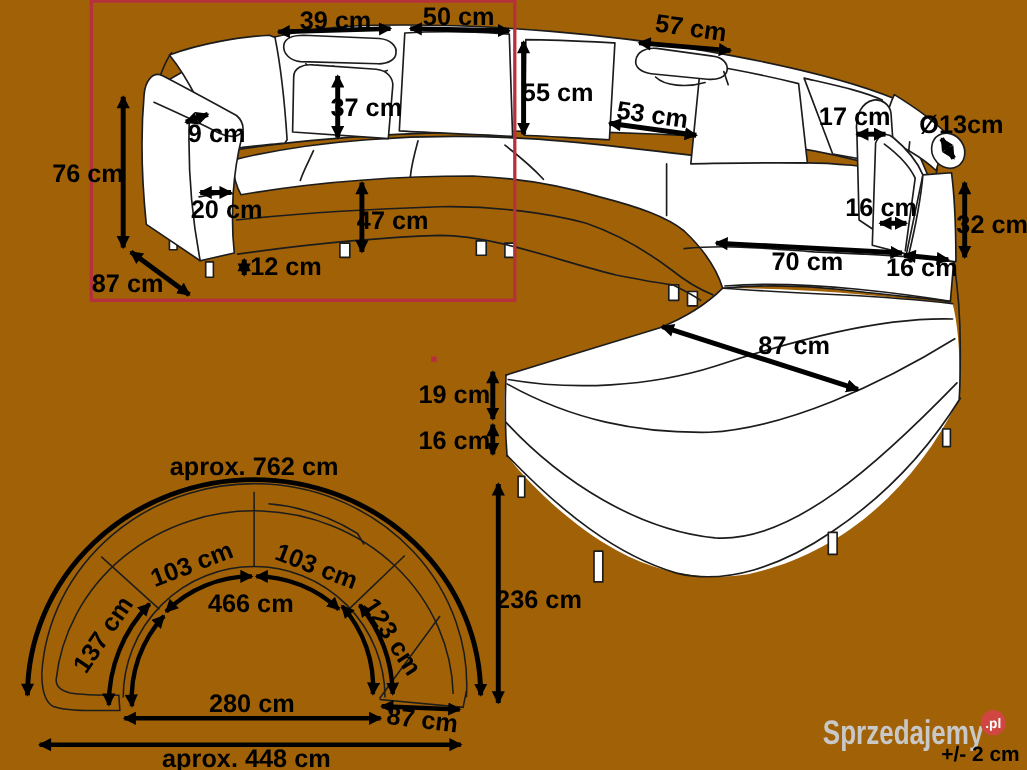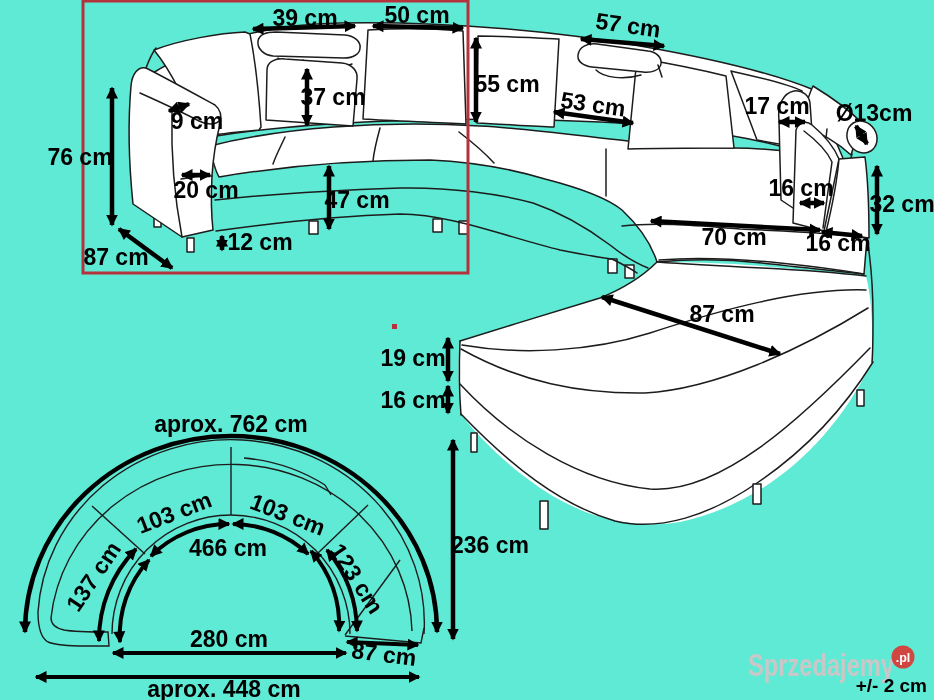--- a/index.html
+++ b/index.html
@@ -1,16 +1,16 @@
 <!DOCTYPE html>
 <html><head>
 <meta charset="utf-8">
 <style>
   html,body{margin:0;padding:0;background:#fff;}
-  .wrap{width:934px;height:700px;position:relative;overflow:hidden;background:#5eead4;}
+  .wrap{width:934px;height:700px;position:relative;overflow:hidden;background:#a16207;}
   svg{display:block;}
   text{font-family:"Liberation Sans",sans-serif;font-weight:bold;fill:#000;}
 </style>
 </head>
 <body>
 <div class="wrap">
 <svg width="934" height="700" viewBox="0 0 934 700">
 <defs>
   <marker id="ah" markerWidth="16" markerHeight="14" refX="10.5" refY="6" orient="auto" markerUnits="userSpaceOnUse">
     <path d="M0,0 L12,6 L0,12 Z" fill="#000"></path>

